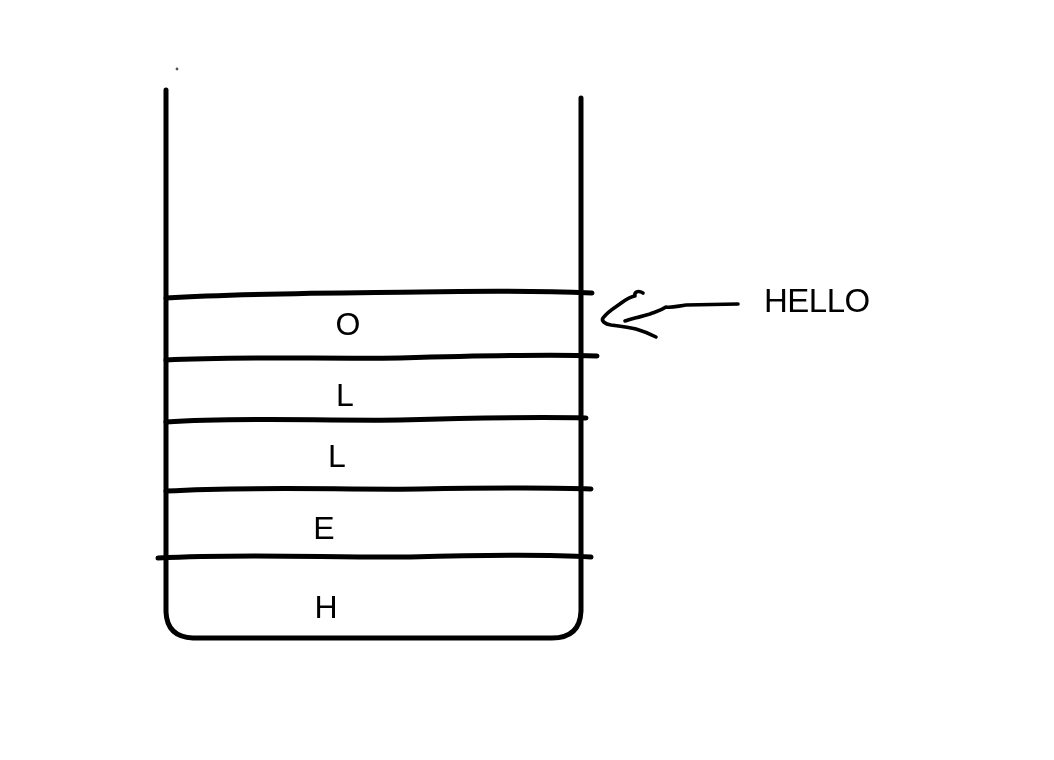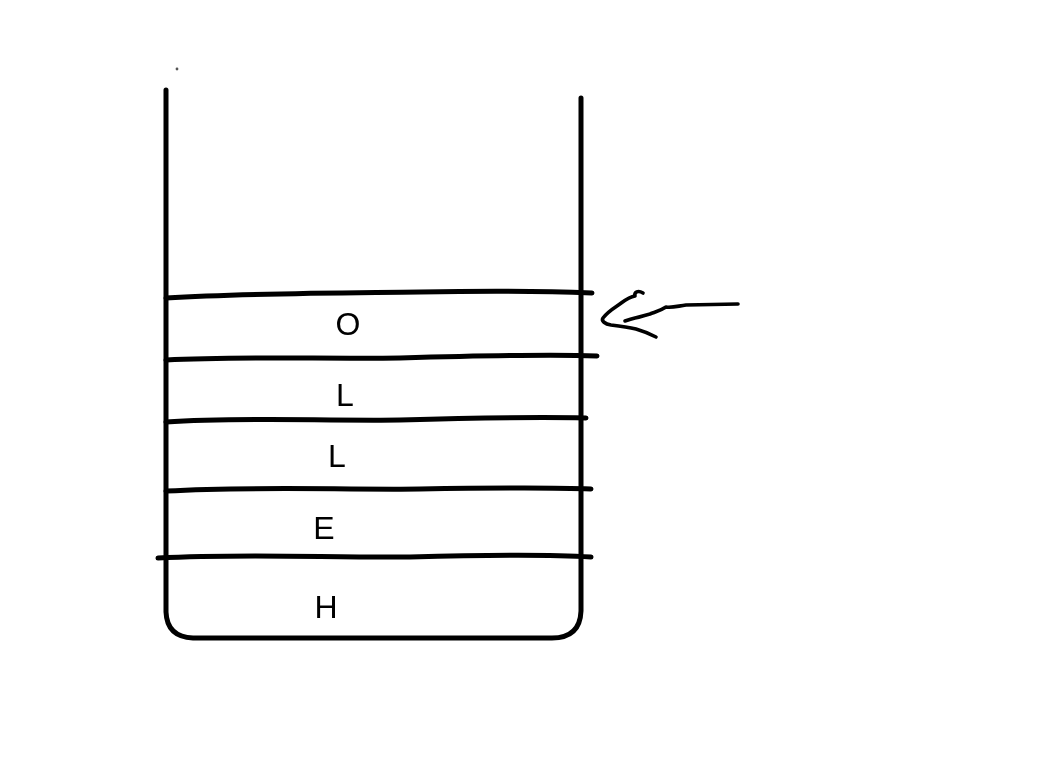--- a/index.html
+++ b/index.html
@@ -71,14 +71,15 @@
     <path class="ink arrow" d="M 738 304 L 686 305 C 678 306 672 308 666 307 C 660 311 655 312 650 314 C 645 315 641 317 635 318 C 631 319 628 320 625 321"></path>
     <path class="ink arrow" d="M 643 293 C 638 290 634 292 635 296 C 628 297 623 302 617 306 C 611 310 606 314 603 318 C 601 321 605 324 611 325 C 620 326 628 327 636 329 C 643 331 650 334 656 337"></path>
   </svg>
 
   <div class="letter" style="left:348px; top:324px;">O</div>
   <div class="letter" style="left:345px; top:395px;">L</div>
   <div class="letter" style="left:337px; top:456px;">L</div>
   <div class="letter" style="left:324px; top:528px;">E</div>
   <div class="letter" style="left:326px; top:607px;">H</div>
 
+  <div class="hello-label">HELLO</div>
 
 </div>
 
 </body></html>

